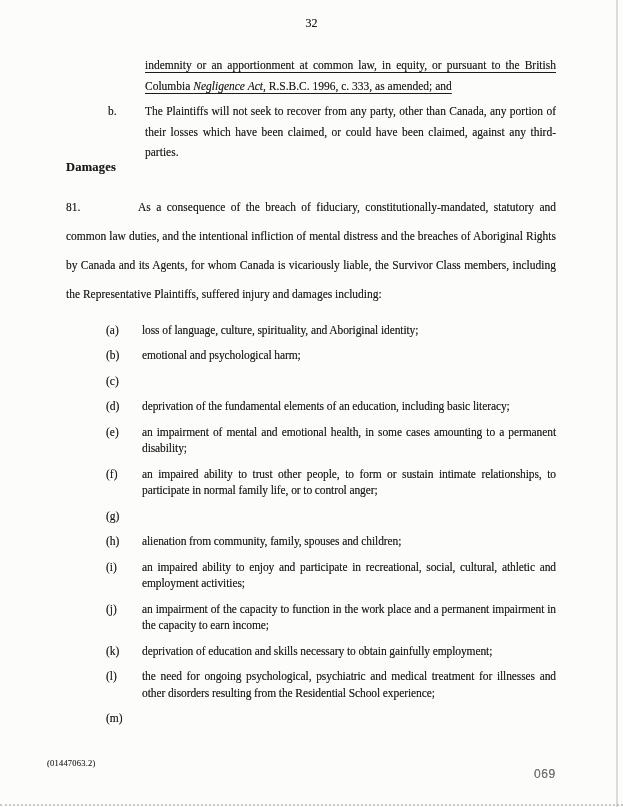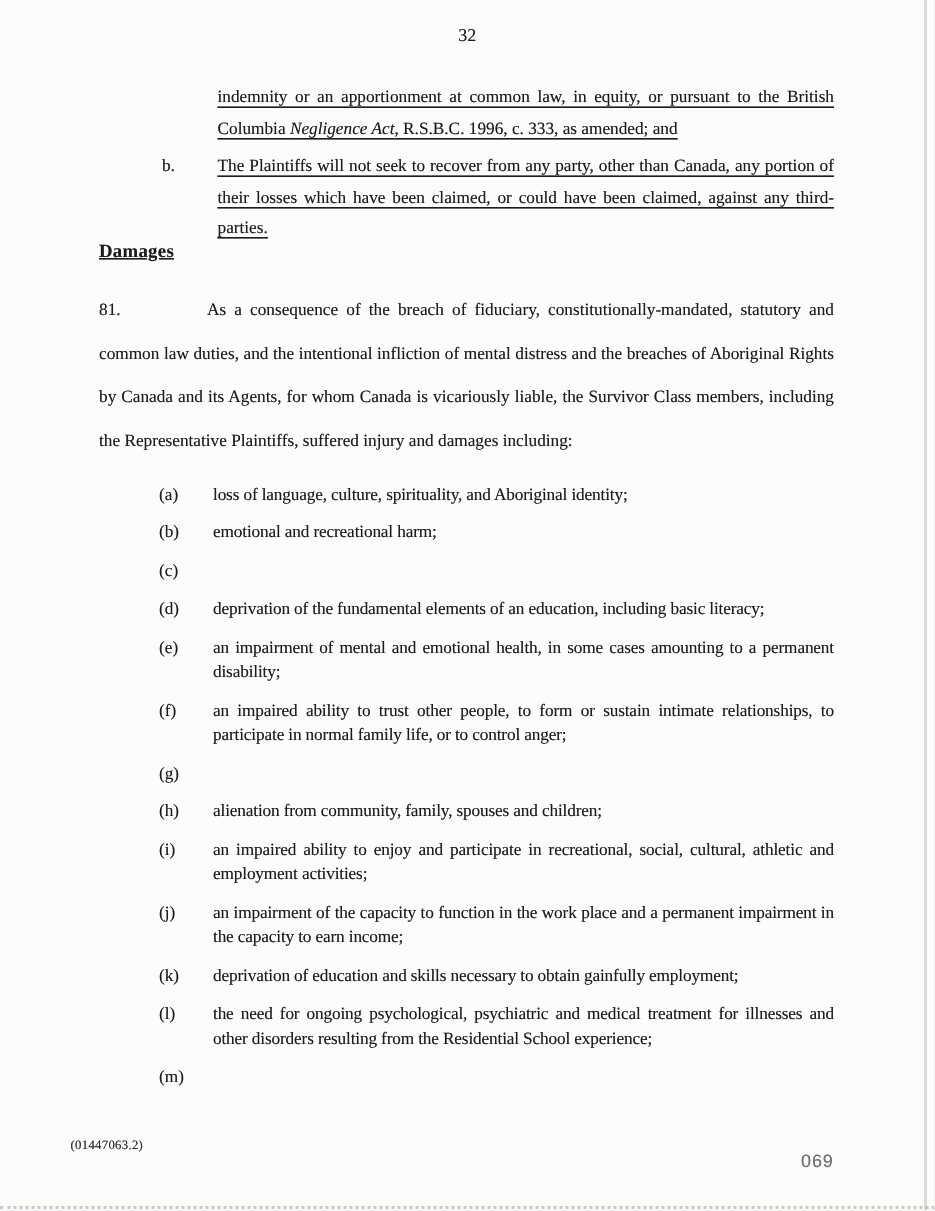--- a/index.html
+++ b/index.html
@@ -19,24 +19,24 @@
     font-size:11.5px; line-height:20.5px; text-align:justify;
     text-decoration:underline; text-underline-offset:2.5px; text-decoration-thickness:1px;
   }
   .clause-a i { font-style:italic; }
 
   .clause-b-row { display:flex; margin-top:5px; }
   .clause-b-label { flex:none; margin-left:42px; width:37px; font-size:11.5px; line-height:20.5px; }
   .clause-b-text {
     flex:none; width:411px; margin:0;
     font-size:11.5px; line-height:20.5px; text-align:justify;
-    text-decoration:underline; text-underline-offset:2.5px; text-decoration-thickness:1px;
+    text-underline-offset:2.5px; text-decoration-thickness:1px;
   }
 
-  .damages-heading { margin:-3px 0 0 0; font-size:12.5px; font-weight:bold; letter-spacing:0.2px;text-decoration:underline; }
+  .damages-heading { margin:-3px 0 0 0; font-size:12.5px; font-weight:bold; letter-spacing:0.2px; }
 
   .para81 { margin:18px 0 0 0; font-size:11.5px; line-height:29px; text-align:justify; }
   .para-num { display:inline-block; width:72px; }
 
   .damages-list { margin-top:13px; }
   .list-item { display:flex; margin-bottom:9px; font-size:11.5px; line-height:16.5px; }
   .item-label { flex:none; margin-left:40px; width:36px; }
   .item-text { flex:none; width:414px; margin:0; text-align:justify; letter-spacing:-0.1px; }
 
   .footer-ref { position:absolute; left:47px; top:742px; font-size:8.5px; color:#2e2e2e; letter-spacing:0.2px;margin-top:16px; }
@@ -68,21 +68,21 @@
 
     <p class="para81"><span class="para-num">81.</span><span>As a consequence of the breach of fiduciary, constitutionally-mandated, statutory and common law duties, and the intentional infliction of mental distress and the breaches of Aboriginal Rights by Canada and its Agents, for whom Canada is vicariously liable, the Survivor Class members, including the Representative Plaintiffs, suffered injury and damages including:</span></p>
 
     <div class="damages-list">
       <div class="list-item">
         <span class="item-label">(a)</span>
         <p class="item-text">loss of language, culture, spirituality, and Aboriginal identity;</p>
       </div>
       <div class="list-item">
         <span class="item-label">(b)</span>
-        <p class="item-text">emotional and recreational harm;</p>
+        <p class="item-text">emotional and psychological harm;</p>
       </div>
       <div class="list-item">
         <span class="item-label">(c)</span>
       </div>
       <div class="list-item">
         <span class="item-label">(d)</span>
         <p class="item-text">deprivation of the fundamental elements of an education, including basic literacy;</p>
       </div>
       <div class="list-item">
         <span class="item-label">(e)</span>

